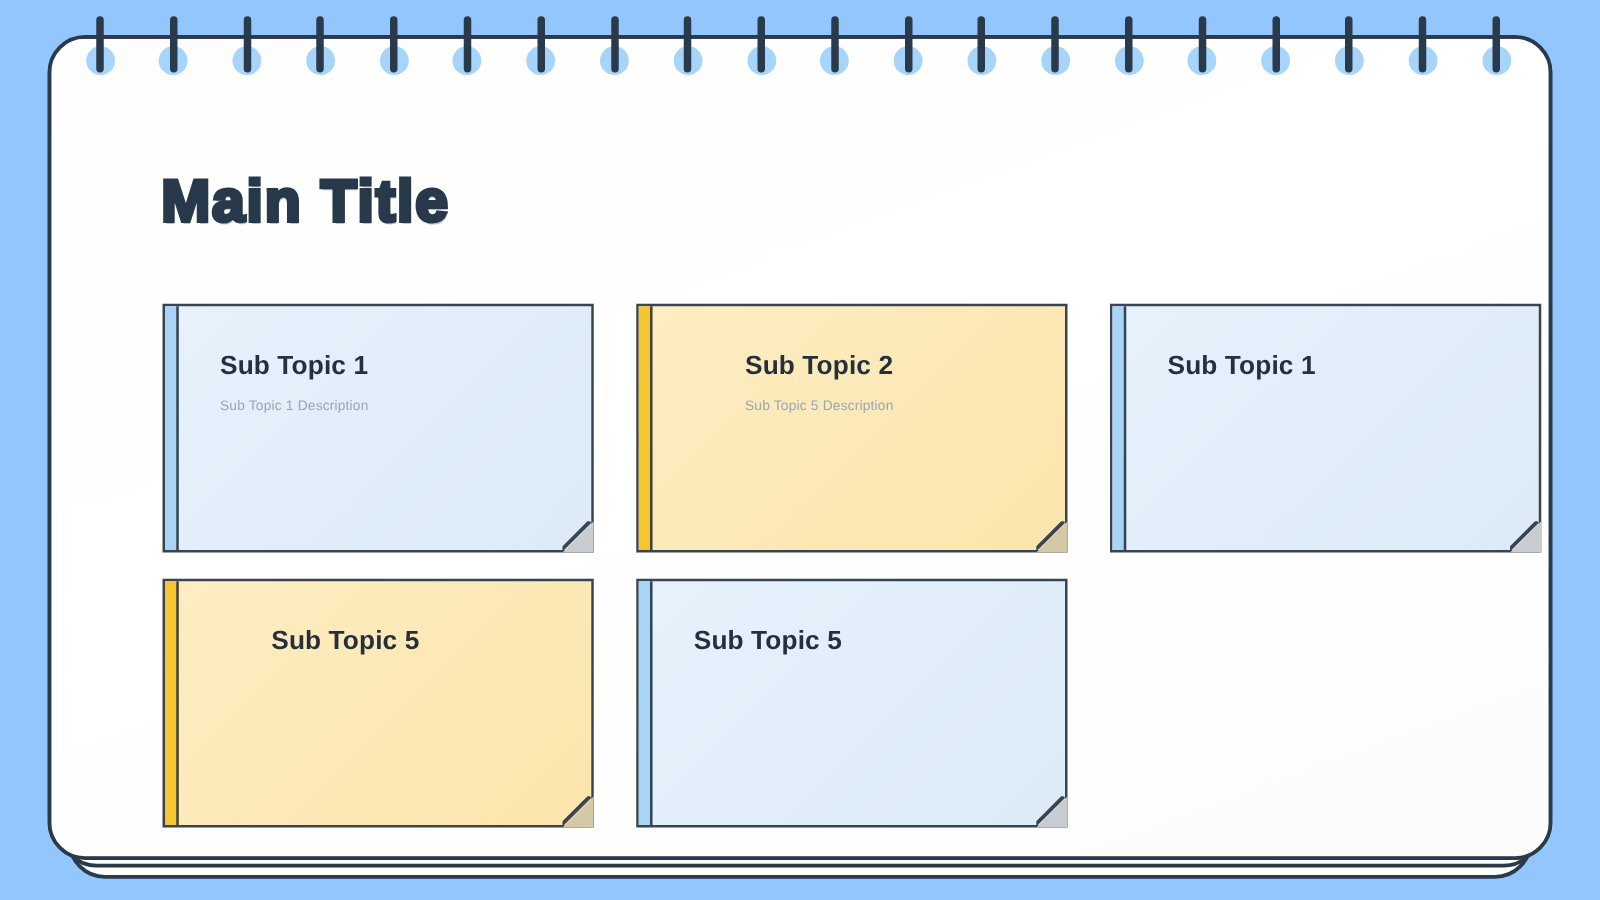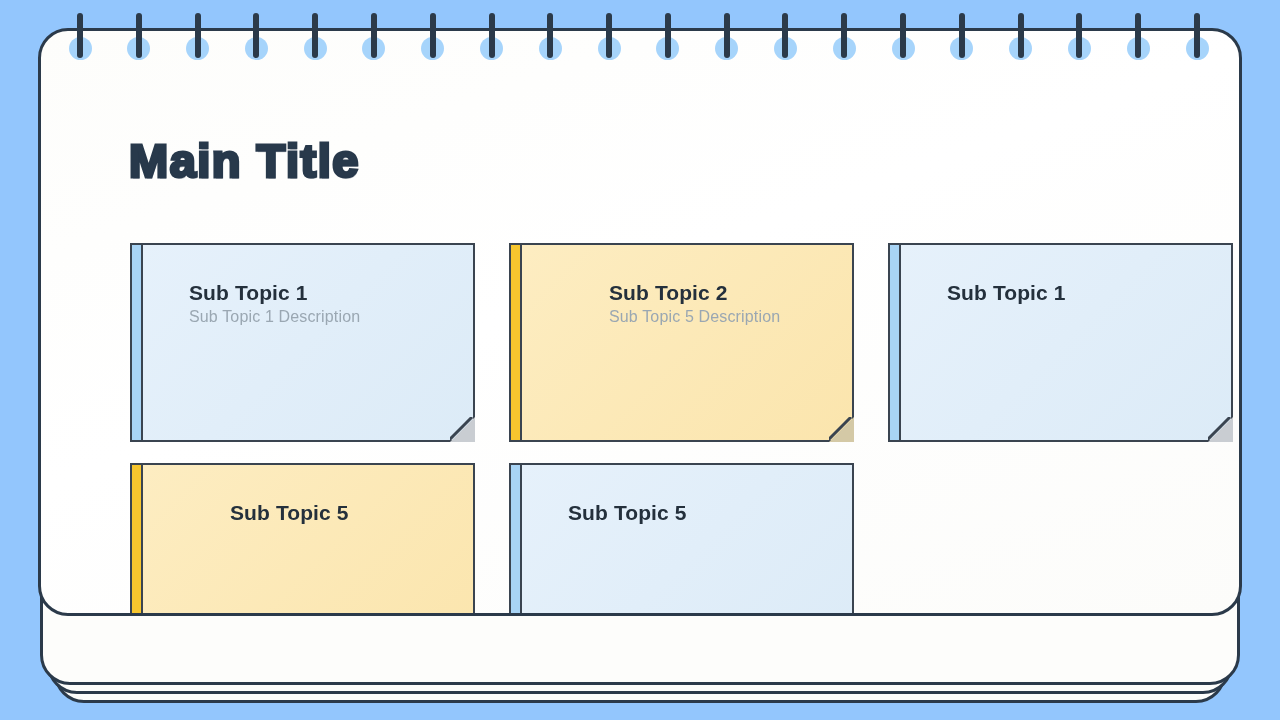--- a/index.html
+++ b/index.html
@@ -51,21 +51,21 @@
     left: 40px; top: 30px;
     width: 1200px; height: 655px;
   }
 
   
   .page {
     position: absolute;
     left: 38px;
     top: 28px;
     width: 1204px;
-    height: 588px;
+    height: 660px;
     background: linear-gradient(160deg, #fdfdfb 0%, #ffffff 45%, #fcfcfa 100%);
     border: 3px solid #2b3a4a;
     border-radius: 30px;
     overflow: hidden;
   }
 
   
   .spiral {
     position: absolute;
     left: 0; top: 0;
@@ -135,34 +135,34 @@
   }
   .card .accent {
     width: 11px;
     flex: 0 0 11px;
     border-right: 2.5px solid #3a4450;
     background: #a8d4f5;
   }
   .card .body {
     flex: 1 1 auto;
     position: relative;
-    padding: 35px 0 0 46px;
+    padding: 35px 0 0 33px;
     overflow: hidden;
     border-radius: 10px;
   }
   .card .card-title {
     font-size: 21px;
     font-weight: 700;
     color: #24303c;
     letter-spacing: 0.1px;
     line-height: 1.2;
   }
   .card .card-desc {
-    margin-top: 2px;
-    font-size: 16px;
+    margin-top: 14px;
+    font-size: 11px;
     font-weight: 300;
     color: #9aa7b2;
     letter-spacing: 0.15px;
     line-height: 1.2;
   }
 
   
   .fold {
     position: absolute;
     right: -2px;

